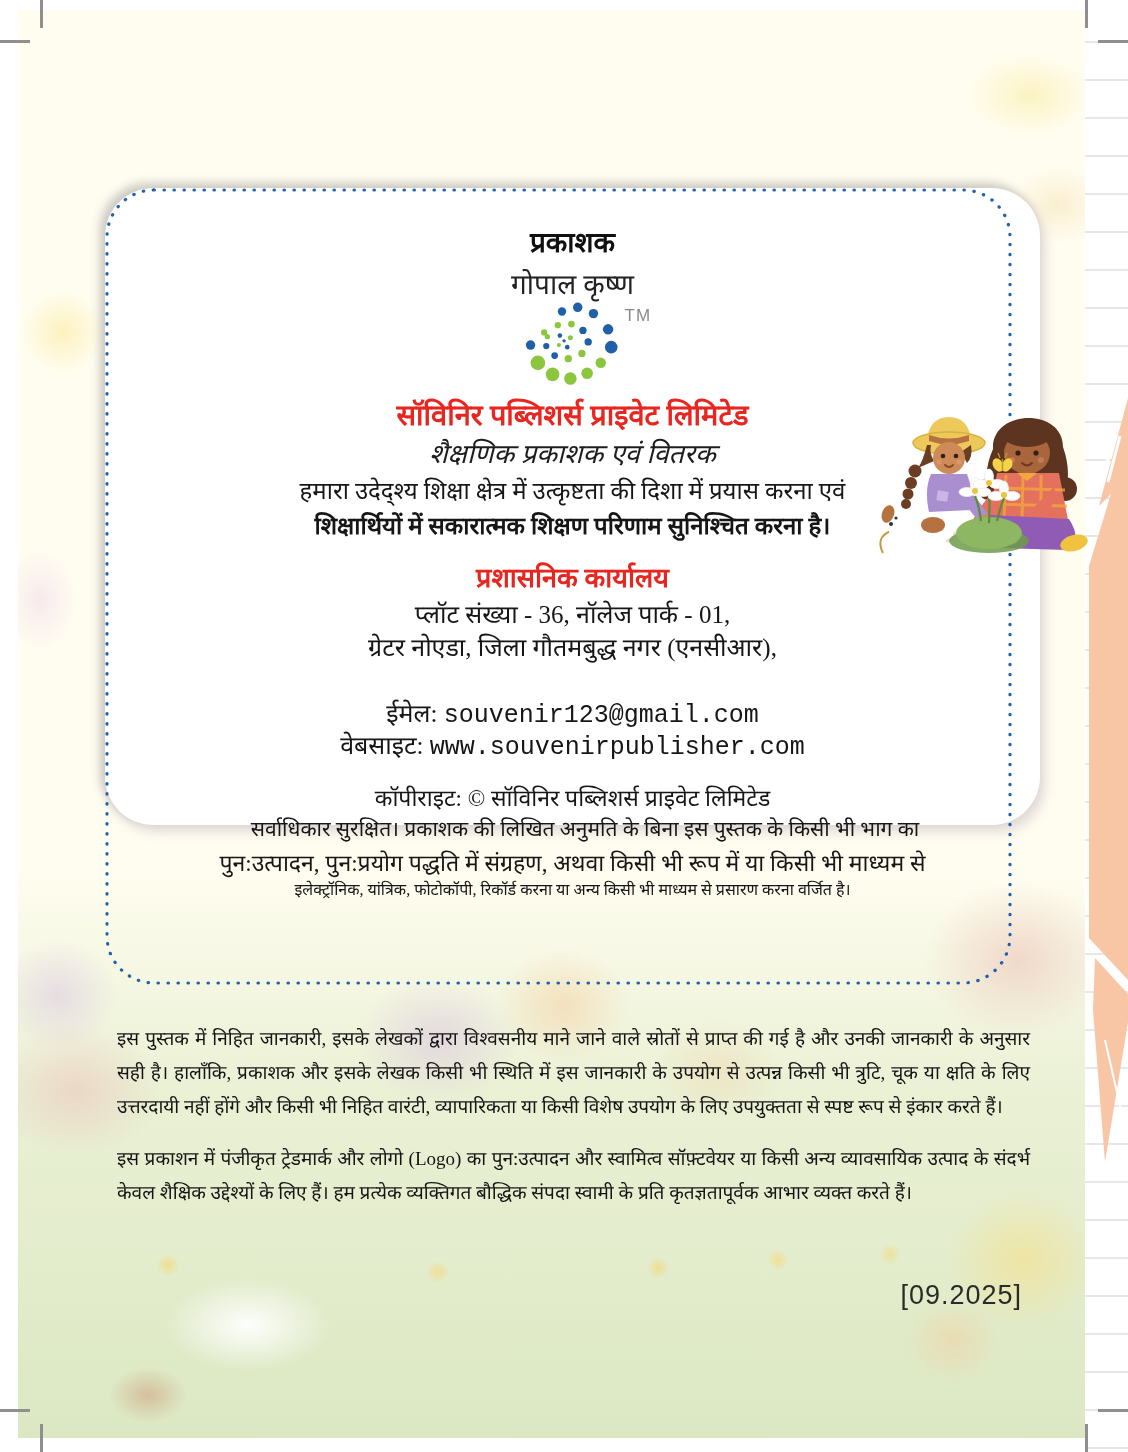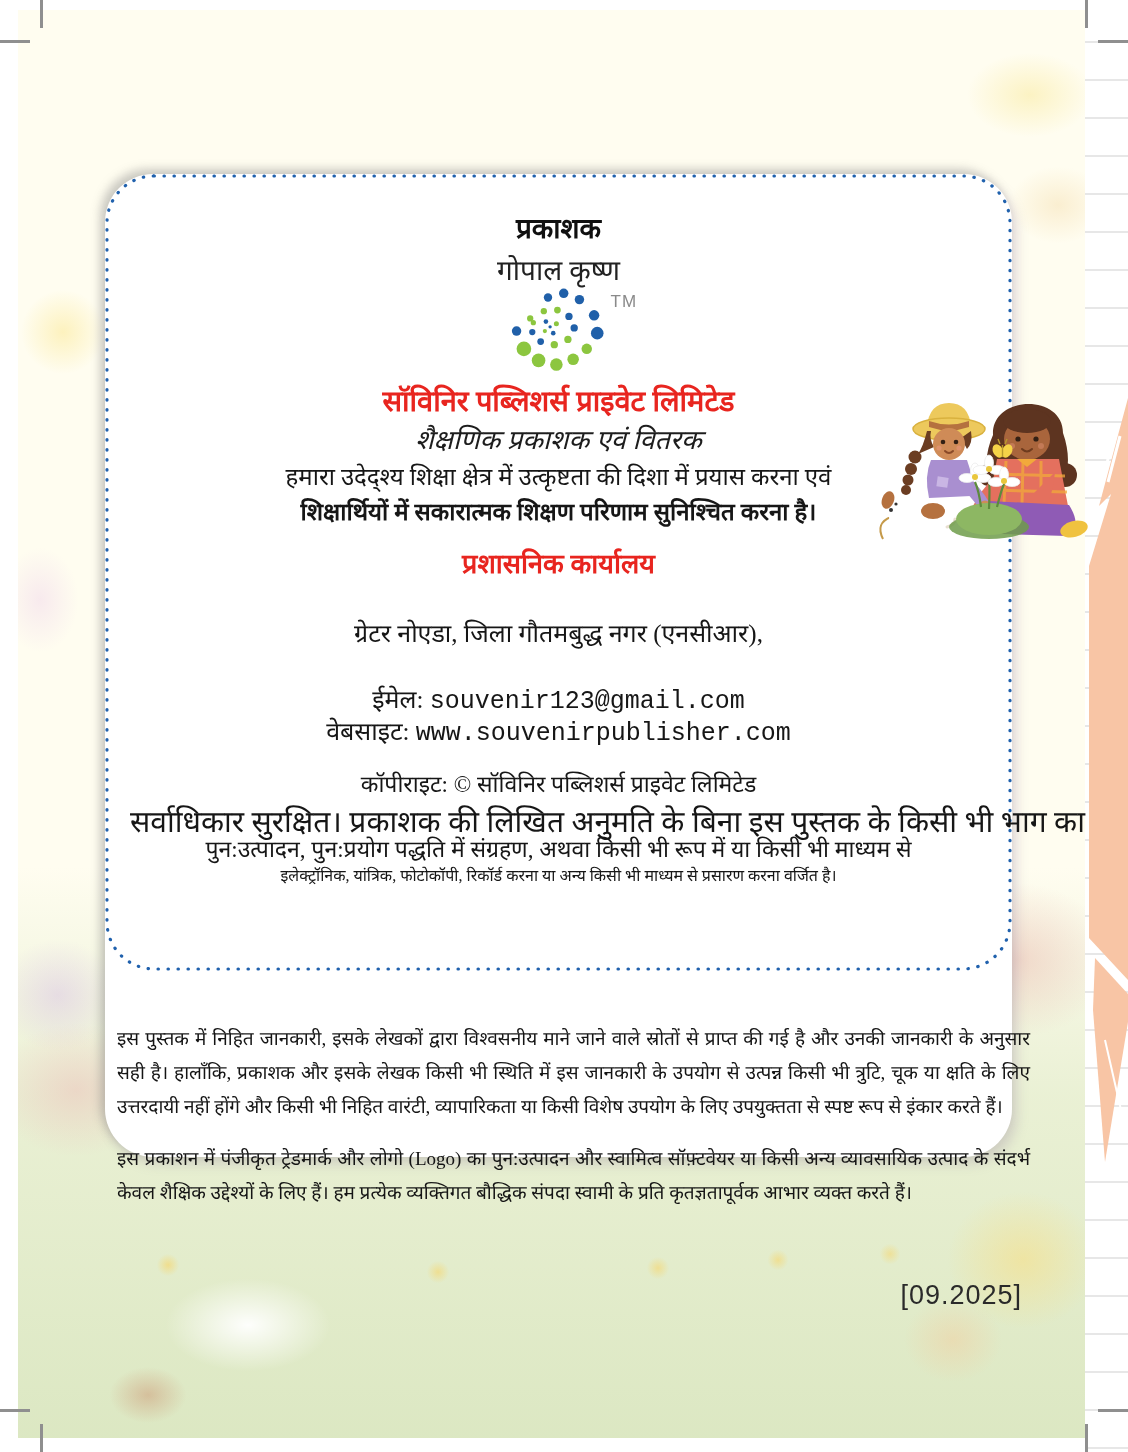--- a/index.html
+++ b/index.html
@@ -42,43 +42,44 @@
   .ruled{
     position:absolute;left:1085px;top:0;width:43px;height:1452px;background:#ffffff;
   }
   .ruled-lines{
     position:absolute;left:0;top:5px;width:43px;height:1447px;
     background:repeating-linear-gradient(180deg,#ffffff 0 36px,#e7e7e7 36px 38px);
   }
   .ribbon-svg{position:absolute;left:0;top:0;}
   
   .box{
-    position:absolute;left:105px;top:174px;width:907px;height:983px;
+    position:absolute;left:105px;top:188px;width:907px;height:637px;
     background:#ffffff;border-radius:48px;
     box-shadow:-5px -5px 10px rgba(120,120,120,.38), 5px 7px 12px rgba(150,130,160,.28);
+    padding-left:28px;
   }
   .box-border{position:absolute;left:0;top:0;}
   .line{position:absolute;left:0;right:0;text-align:center;white-space:nowrap;}
   .pub-label{top:34px;font-size:28px;font-weight:bold;color:#101010;}
   .pub-name{top:76px;font-size:28px;color:#222;}
   .logo-wrap{position:absolute;left:50%;top:112px;margin-left:-50px;width:100px;height:88px;}
   .tm{position:absolute;left:50%;top:118px;margin-left:52px;font-family:"Liberation Sans",sans-serif;
       font-size:17px;letter-spacing:1px;color:#8a8a8a;}
   .company{top:206px;font-size:29px;font-weight:bold;color:#e8251f;}
   .tagline{top:246px;font-size:27px;font-style:italic;color:#1d1d1d;}
   .mission1{top:285px;font-size:24px;}
   .mission2{top:320px;font-size:24px;font-weight:bold;}
   .office{top:370px;font-size:27px;font-weight:bold;color:#e8251f;}
   .addr1{top:408px;font-size:25px;}
   .addr2{top:441px;font-size:25px;}
   .addr3{top:474px;font-size:25px;}
   .email-line{top:507px;font-size:25px;}
   .website-line{top:539px;font-size:25px;}
   .copy-line{top:593px;font-size:23px;}
-  .r1{top:626px;font-size:30px;margin-left:25px;}
+  .r1{top:626px;font-size:21px;margin-left:25px;}
   .r2{top:658px;font-size:23px;}
   .r3{top:690px;font-size:16px;}
   .latin{font-family:Liberation Mono, monospace;}
   
   .kids{position:absolute;left:772px;top:203px;width:220px;height:176px;}
   
   .para{
     position:absolute;left:117px;width:913px;font-size:19px;line-height:34px;
     text-align:justify;color:#141414;
   }
@@ -157,20 +158,21 @@
     </svg>
   </div>
   <span class="tm">TM</span>
 
   <div class="line company">सॉविनिर पब्लिशर्स प्राइवेट लिमिटेड</div>
   <div class="line tagline">शैक्षणिक प्रकाशक एवं वितरक</div>
   <div class="line mission1">हमारा उदेद्श्य शिक्षा क्षेत्र में उत्कृष्टता की दिशा में प्रयास करना एवं</div>
   <div class="line mission2">शिक्षार्थियों में सकारात्मक शिक्षण परिणाम सुनिश्चित करना है।</div>
 
   <div class="line office">प्रशासनिक कार्यालय</div>
+  <div class="line addr1">प्लॉट संख्या - 36, नॉलेज पार्क - 01,</div>
   <div class="line addr2">ग्रेटर नोएडा, जिला गौतमबुद्ध नगर (एनसीआर),</div>
   <div class="line email-line">
     <span>ईमेल:</span>
     <span class="latin">souvenir123@gmail.com</span>
   </div>
   <div class="line website-line">
     <span>वेबसाइट:</span>
     <span class="latin">www.souvenirpublisher.com</span>
   </div>
 

